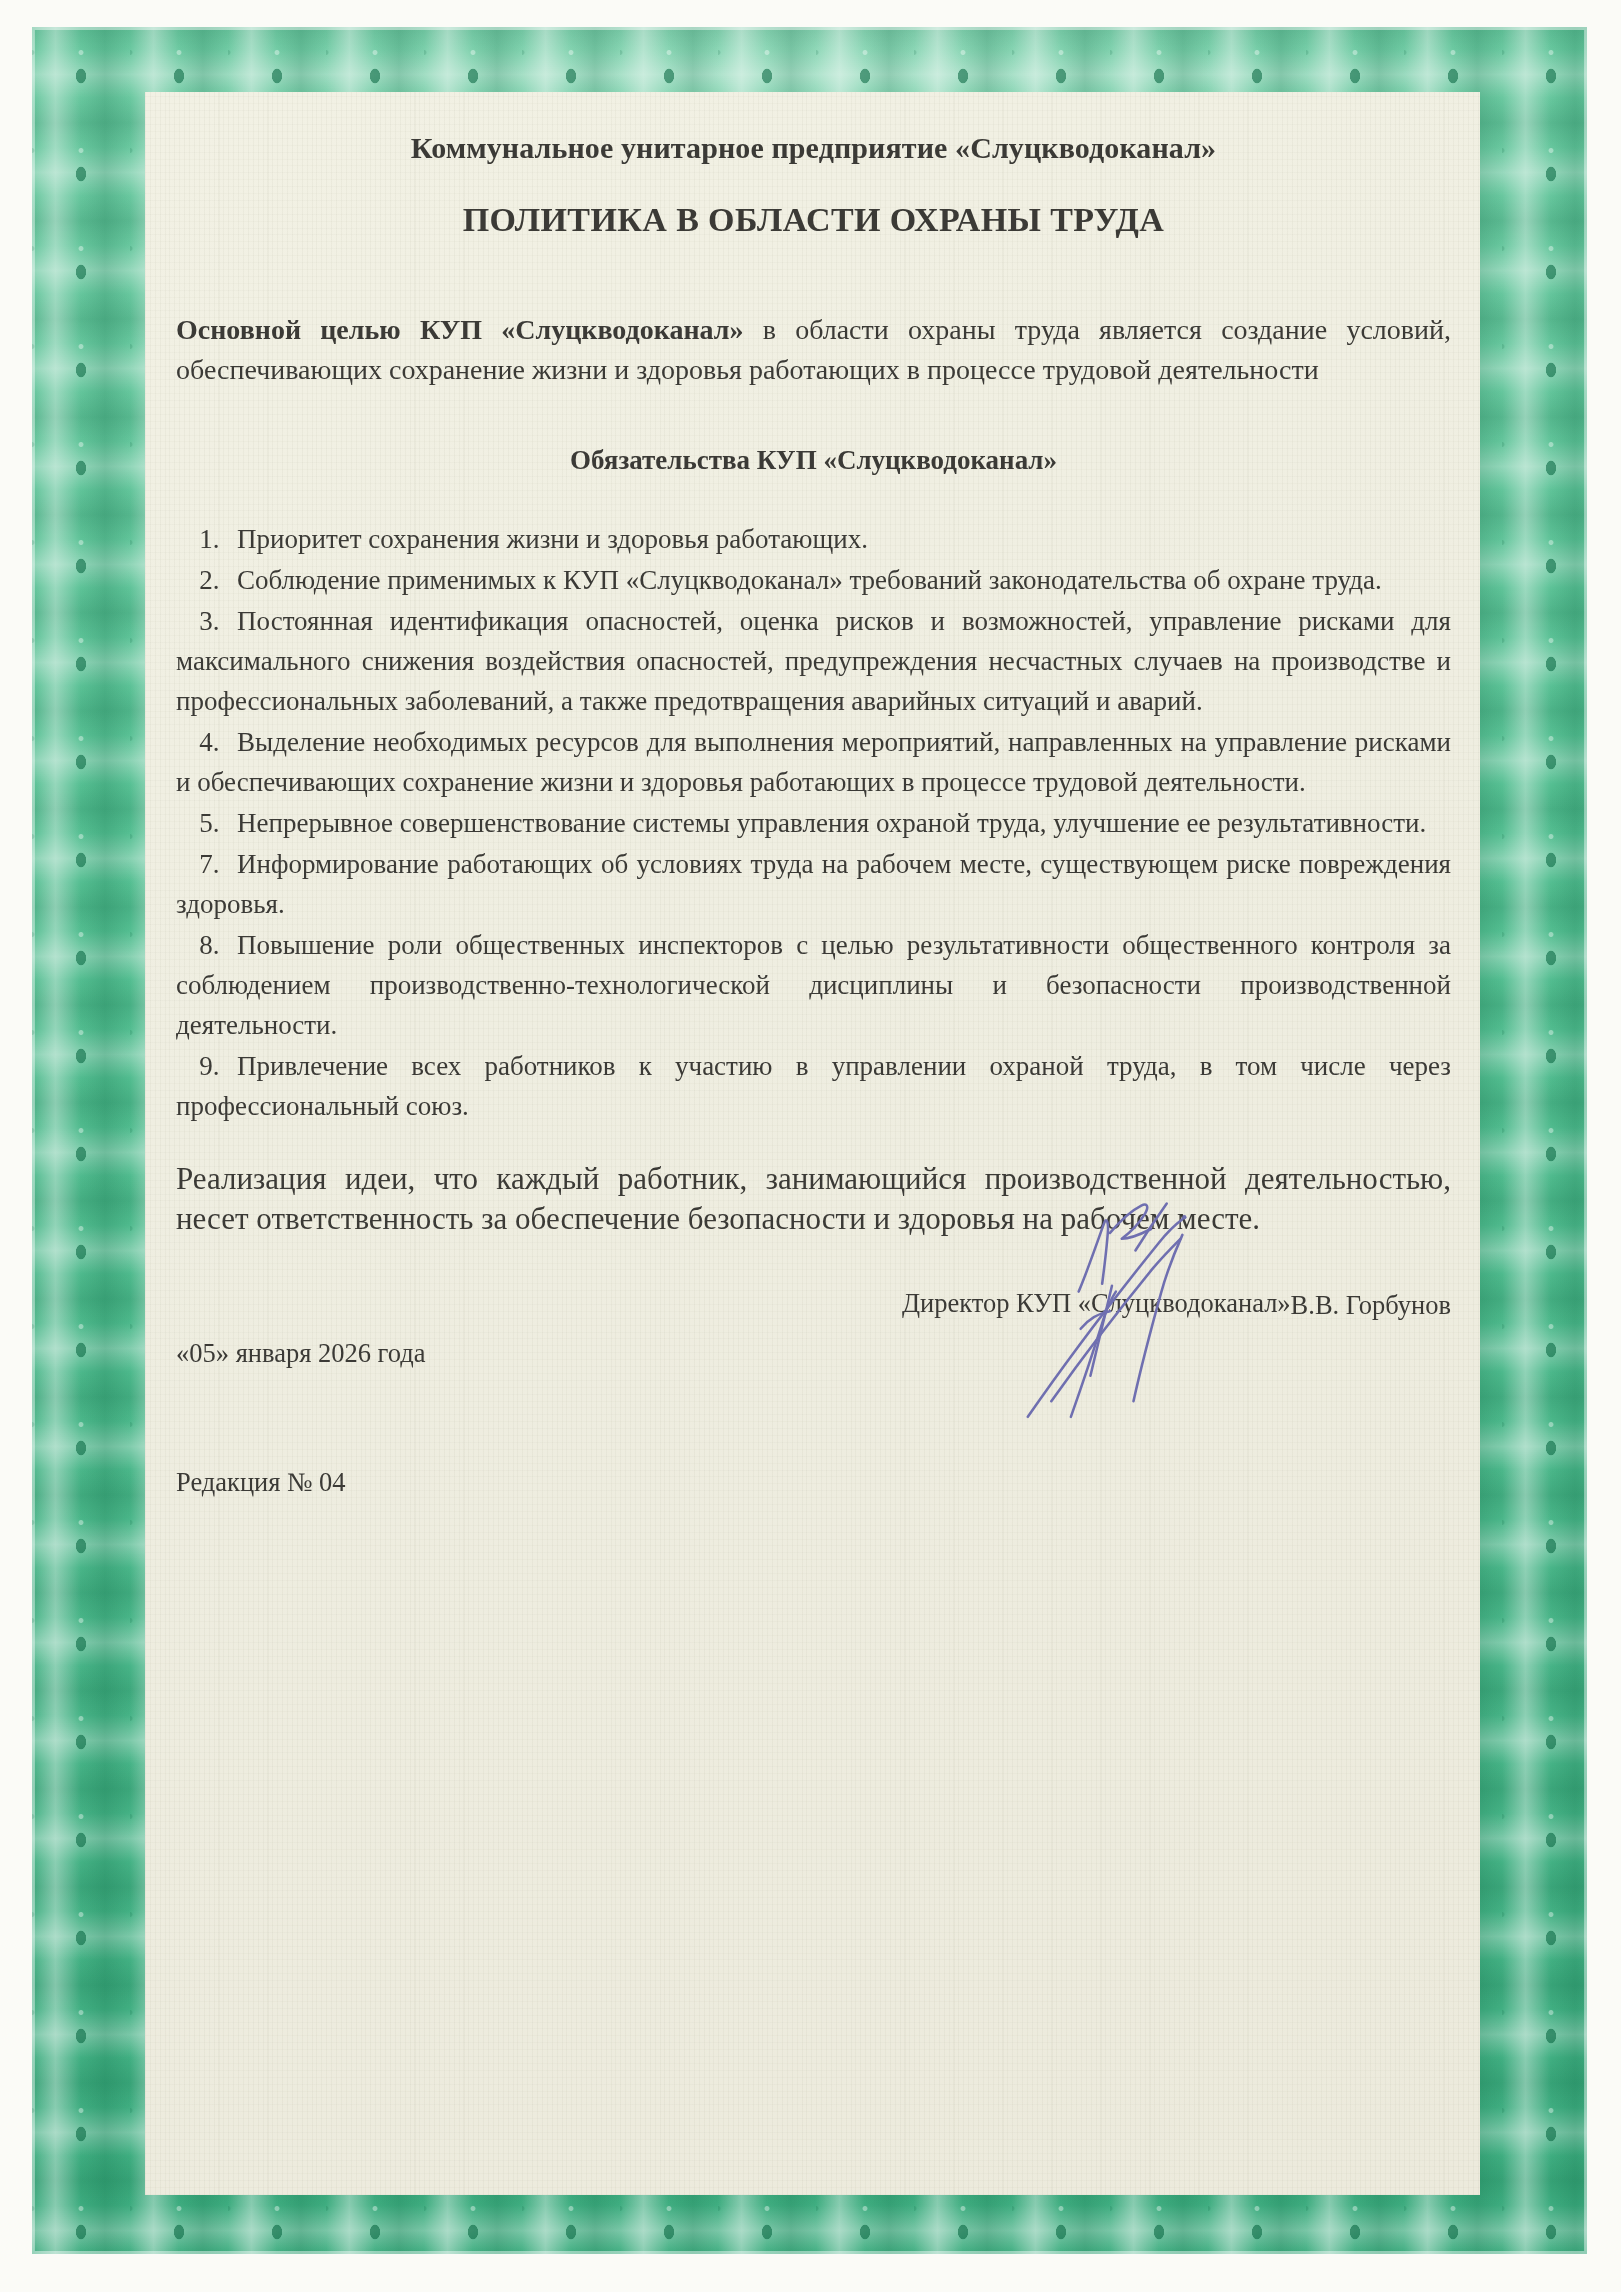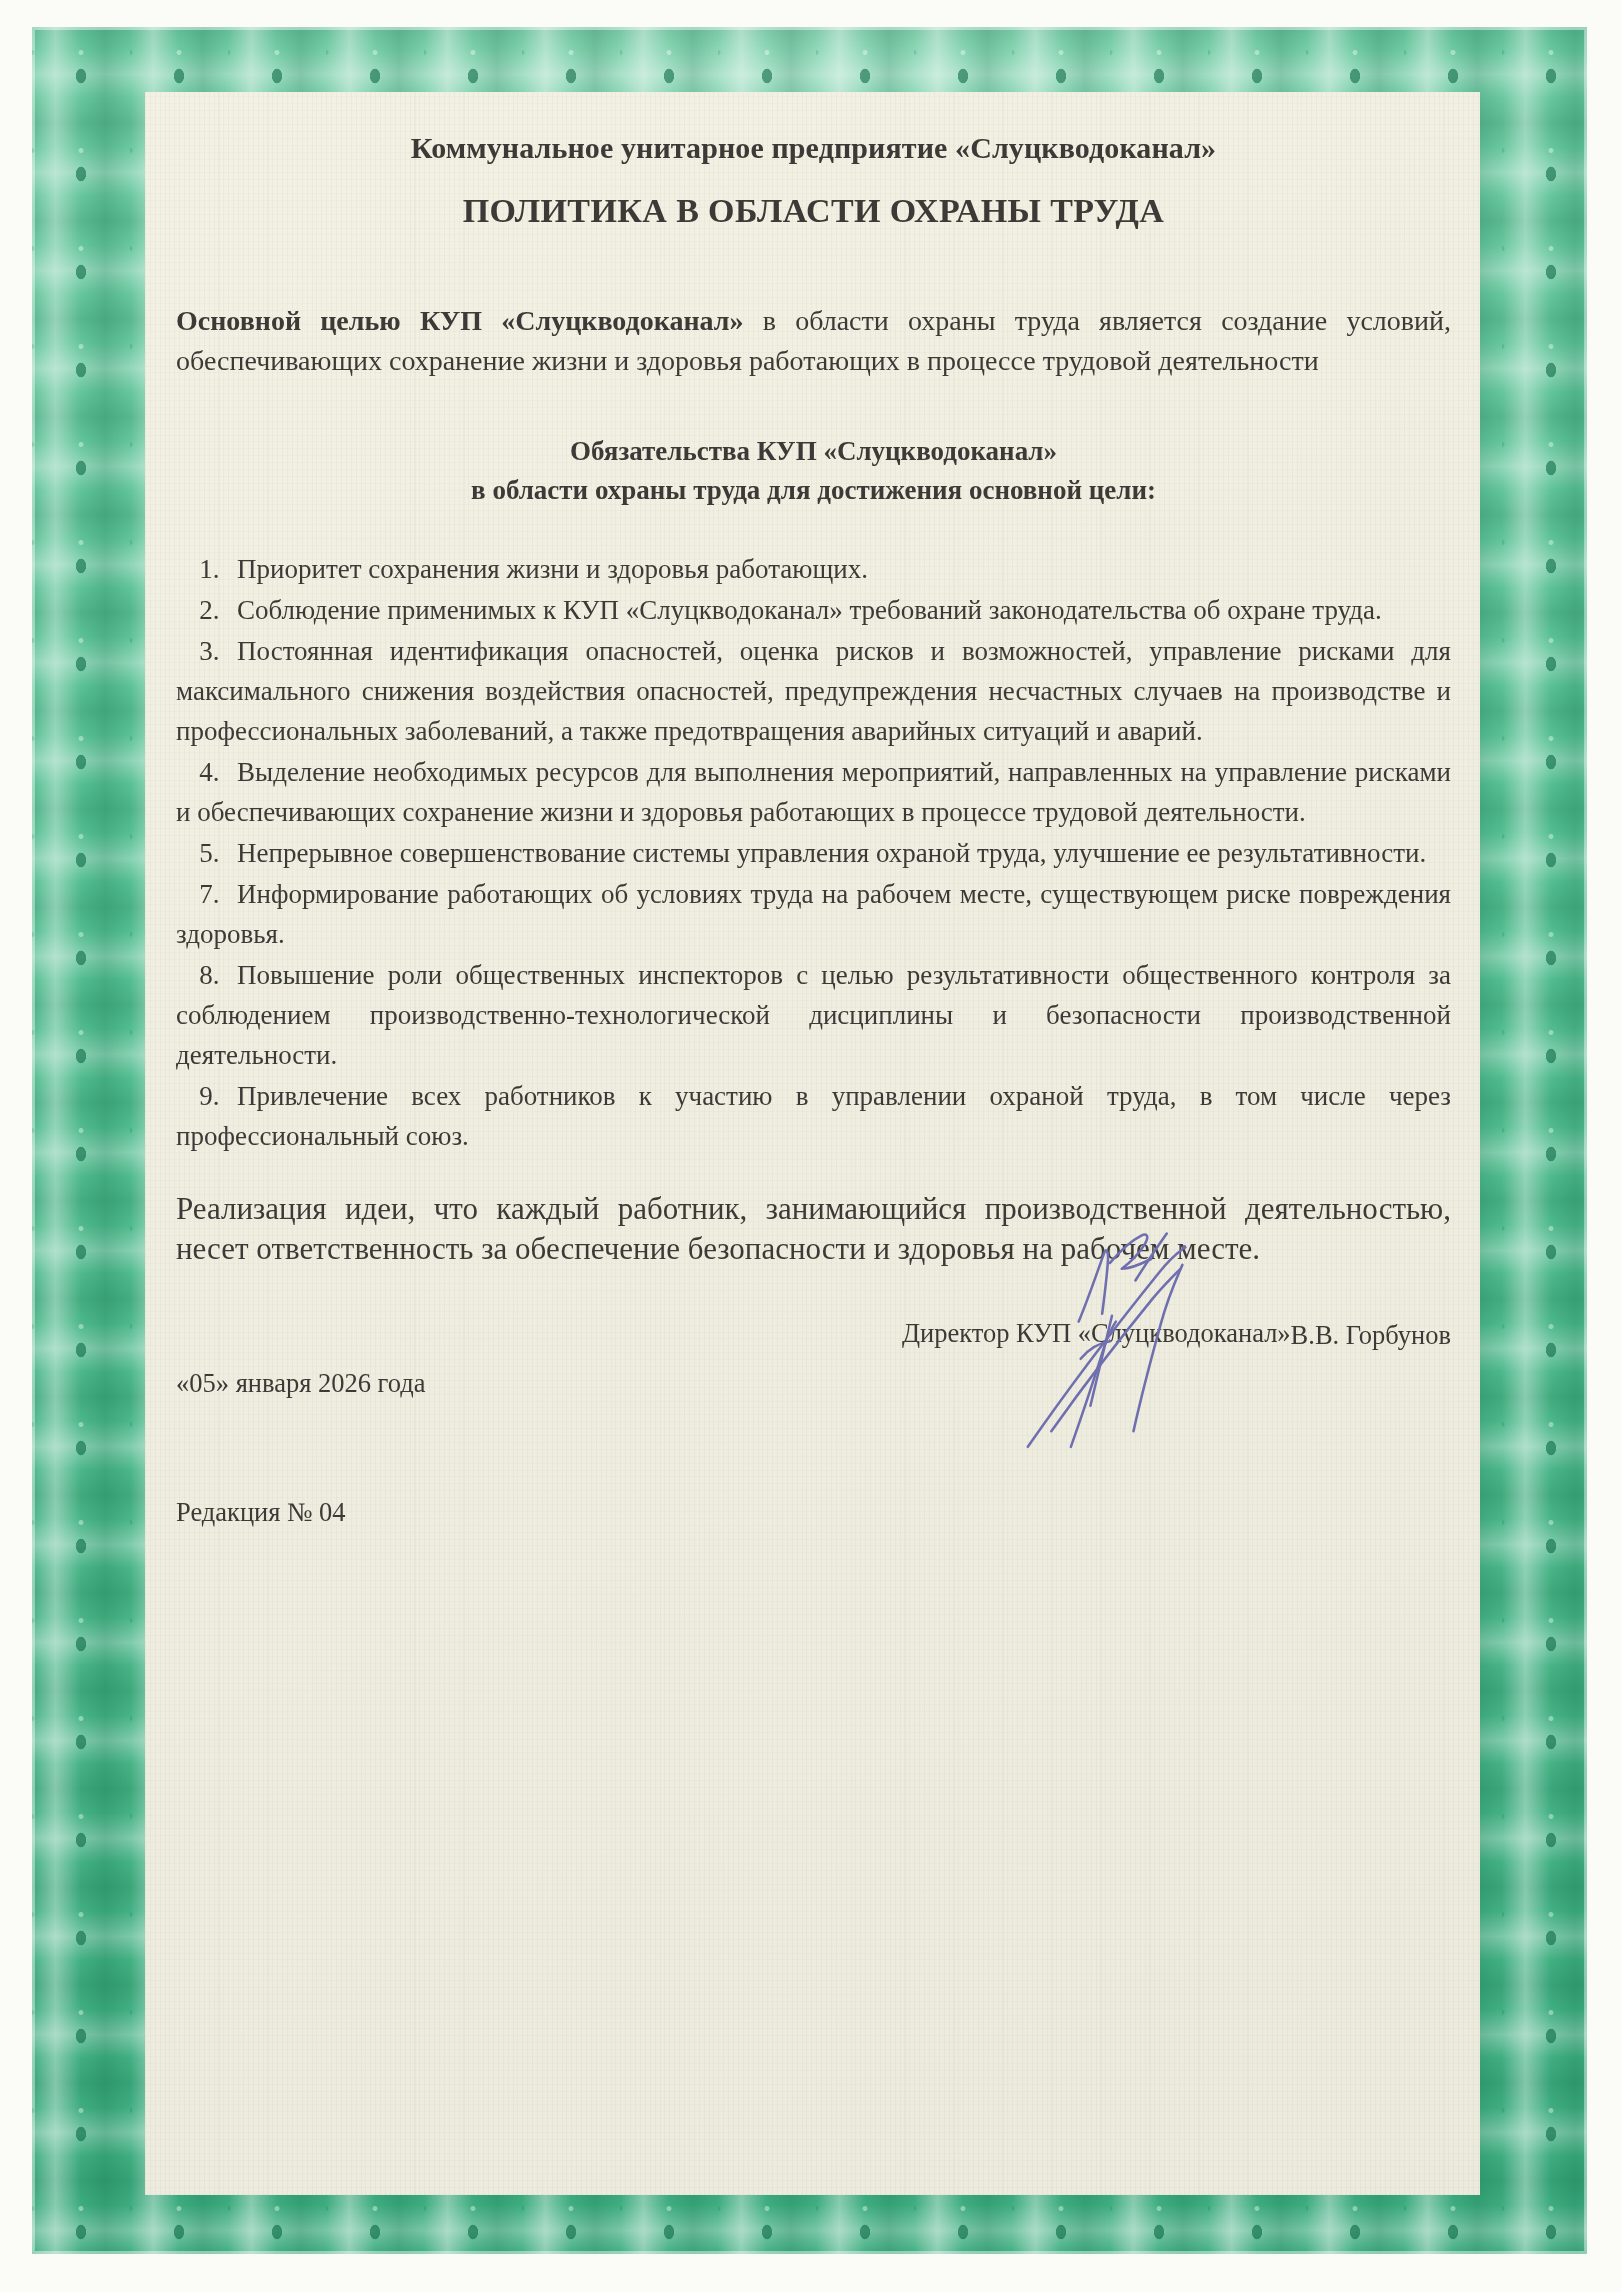--- a/index.html
+++ b/index.html
@@ -93,21 +93,21 @@
     font-size:30px;
     letter-spacing:0.1px;
     margin:0 0 2px 0;
     padding-top:3.9px;
   }
   .doc-title{
     text-align:center;
     font-weight:bold;
     font-size:34px;
     letter-spacing:0.4px;
-    margin:27px 0 0 0;
+    margin:36px 0 0 0;
   }
 
   .intro{
     margin:71px 0 0 0;
     font-size:28px;
     line-height:40px;
     text-align:justify;
     text-indent:0;
   }
   .intro b{font-weight:bold;}
@@ -187,21 +187,20 @@
     <div class="content">
 
       <h1 class="org-title">Коммунальное унитарное предприятие «Слуцкводоканал»</h1>
 
       <h2 class="doc-title">ПОЛИТИКА В ОБЛАСТИ ОХРАНЫ ТРУДА</h2>
 
       <p class="intro"><b>Основной целью КУП «Слуцкводоканал»</b><span> в области охраны труда является создание условий, обеспечивающих сохранение жизни и здоровья работающих в процессе трудовой деятельности</span></p>
 
       <div class="commit-head">
         <div>Обязательства КУП «Слуцкводоканал»</div>
-        <div>в области охраны труда для достижения основной цели:</div>
       </div>
 
       <ol class="items">
         <li><span class="num">1.</span><span class="txt">Приоритет сохранения жизни и здоровья работающих.</span></li>
         <li><span class="num">2.</span><span class="txt">Соблюдение применимых к КУП «Слуцкводоканал» требований законодательства об охране труда.</span></li>
         <li><span class="num">3.</span><span class="txt">Постоянная идентификация опасностей, оценка рисков и возможностей, управление рисками для максимального снижения воздействия опасностей, предупреждения несчастных случаев на производстве и профессиональных заболеваний, а также предотвращения аварийных ситуаций и аварий.</span></li>
         <li><span class="num">4.</span><span class="txt">Выделение необходимых ресурсов для выполнения мероприятий, направленных на управление рисками и обеспечивающих сохранение жизни и здоровья работающих в процессе трудовой деятельности.</span></li>
         <li><span class="num">5.</span><span class="txt">Непрерывное совершенствование системы управления охраной труда, улучшение ее результативности.</span></li>
         <li><span class="num">7.</span><span class="txt">Информирование работающих об условиях труда на рабочем месте, существующем риске повреждения здоровья.</span></li>
         <li><span class="num">8.</span><span class="txt">Повышение роли общественных инспекторов с целью результативности общественного контроля за соблюдением производственно-технологической дисциплины и безопасности производственной деятельности.</span></li>

